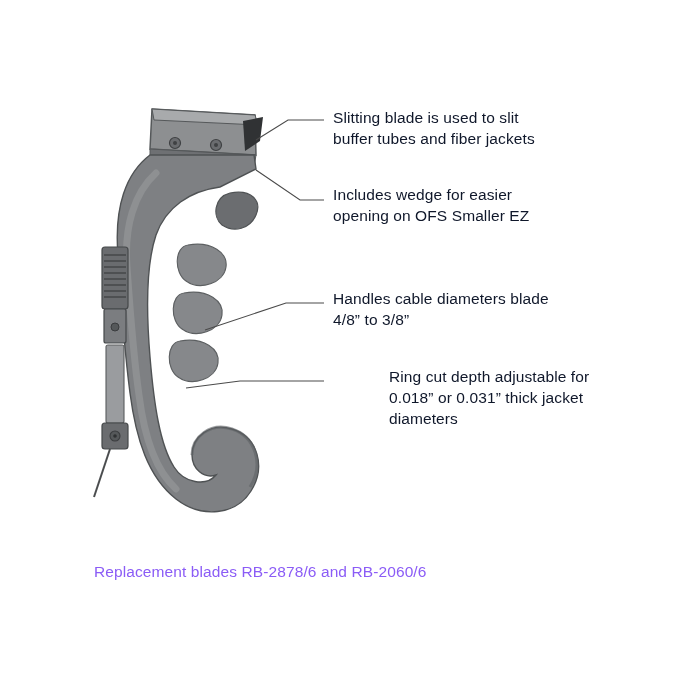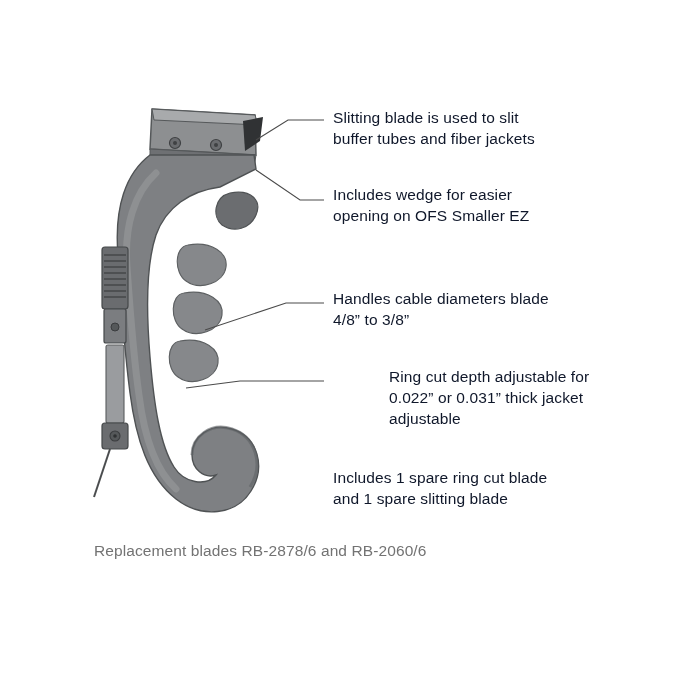--- a/index.html
+++ b/index.html
@@ -44,23 +44,23 @@
   .callout div { white-space: pre; }
   .c1 { left: 333px; top: 108px; }
   .c2 { left: 333px; top: 185px; }
   .c3 { left: 333px; top: 289px; }
   .c4 { left: 341px; top: 367px; margin-left: 48px; }
   .c5 { left: 333px; top: 468px; }
 
   .footer {
     position: absolute;
     left: 94px;
-    top: 542px;
+    top: 563px;
     font-size: 15.5px;
-    color: #737373;
+    color: #8b5cf6;
     letter-spacing: 0.1px;
     white-space: pre;
   }
   
   .leaders {
     position: absolute;
     left: 0;
     top: 0;
     width: 700px;
     height: 700px;
@@ -165,24 +165,20 @@
     <div>opening on OFS Smaller EZ</div>
   </div>
 
   <div class="callout c3">
     <div>Handles cable diameters blade</div>
     <div>4/8” to 3/8”</div>
   </div>
 
   <div class="callout c4">
     <div>Ring cut depth adjustable for</div>
-    <div>0.022” or 0.031” thick jacket</div>
-    <div>adjustable</div>
+    <div>0.018” or 0.031” thick jacket</div>
+    <div>diameters</div>
   </div>
 
-  <div class="callout c5">
-    <div>Includes 1 spare ring cut blade</div>
-    <div>and 1 spare slitting blade</div>
-  </div>
 
   <div class="footer">Replacement blades RB-2878/6 and RB-2060/6</div>
 
 </div>
 
 </body></html>

